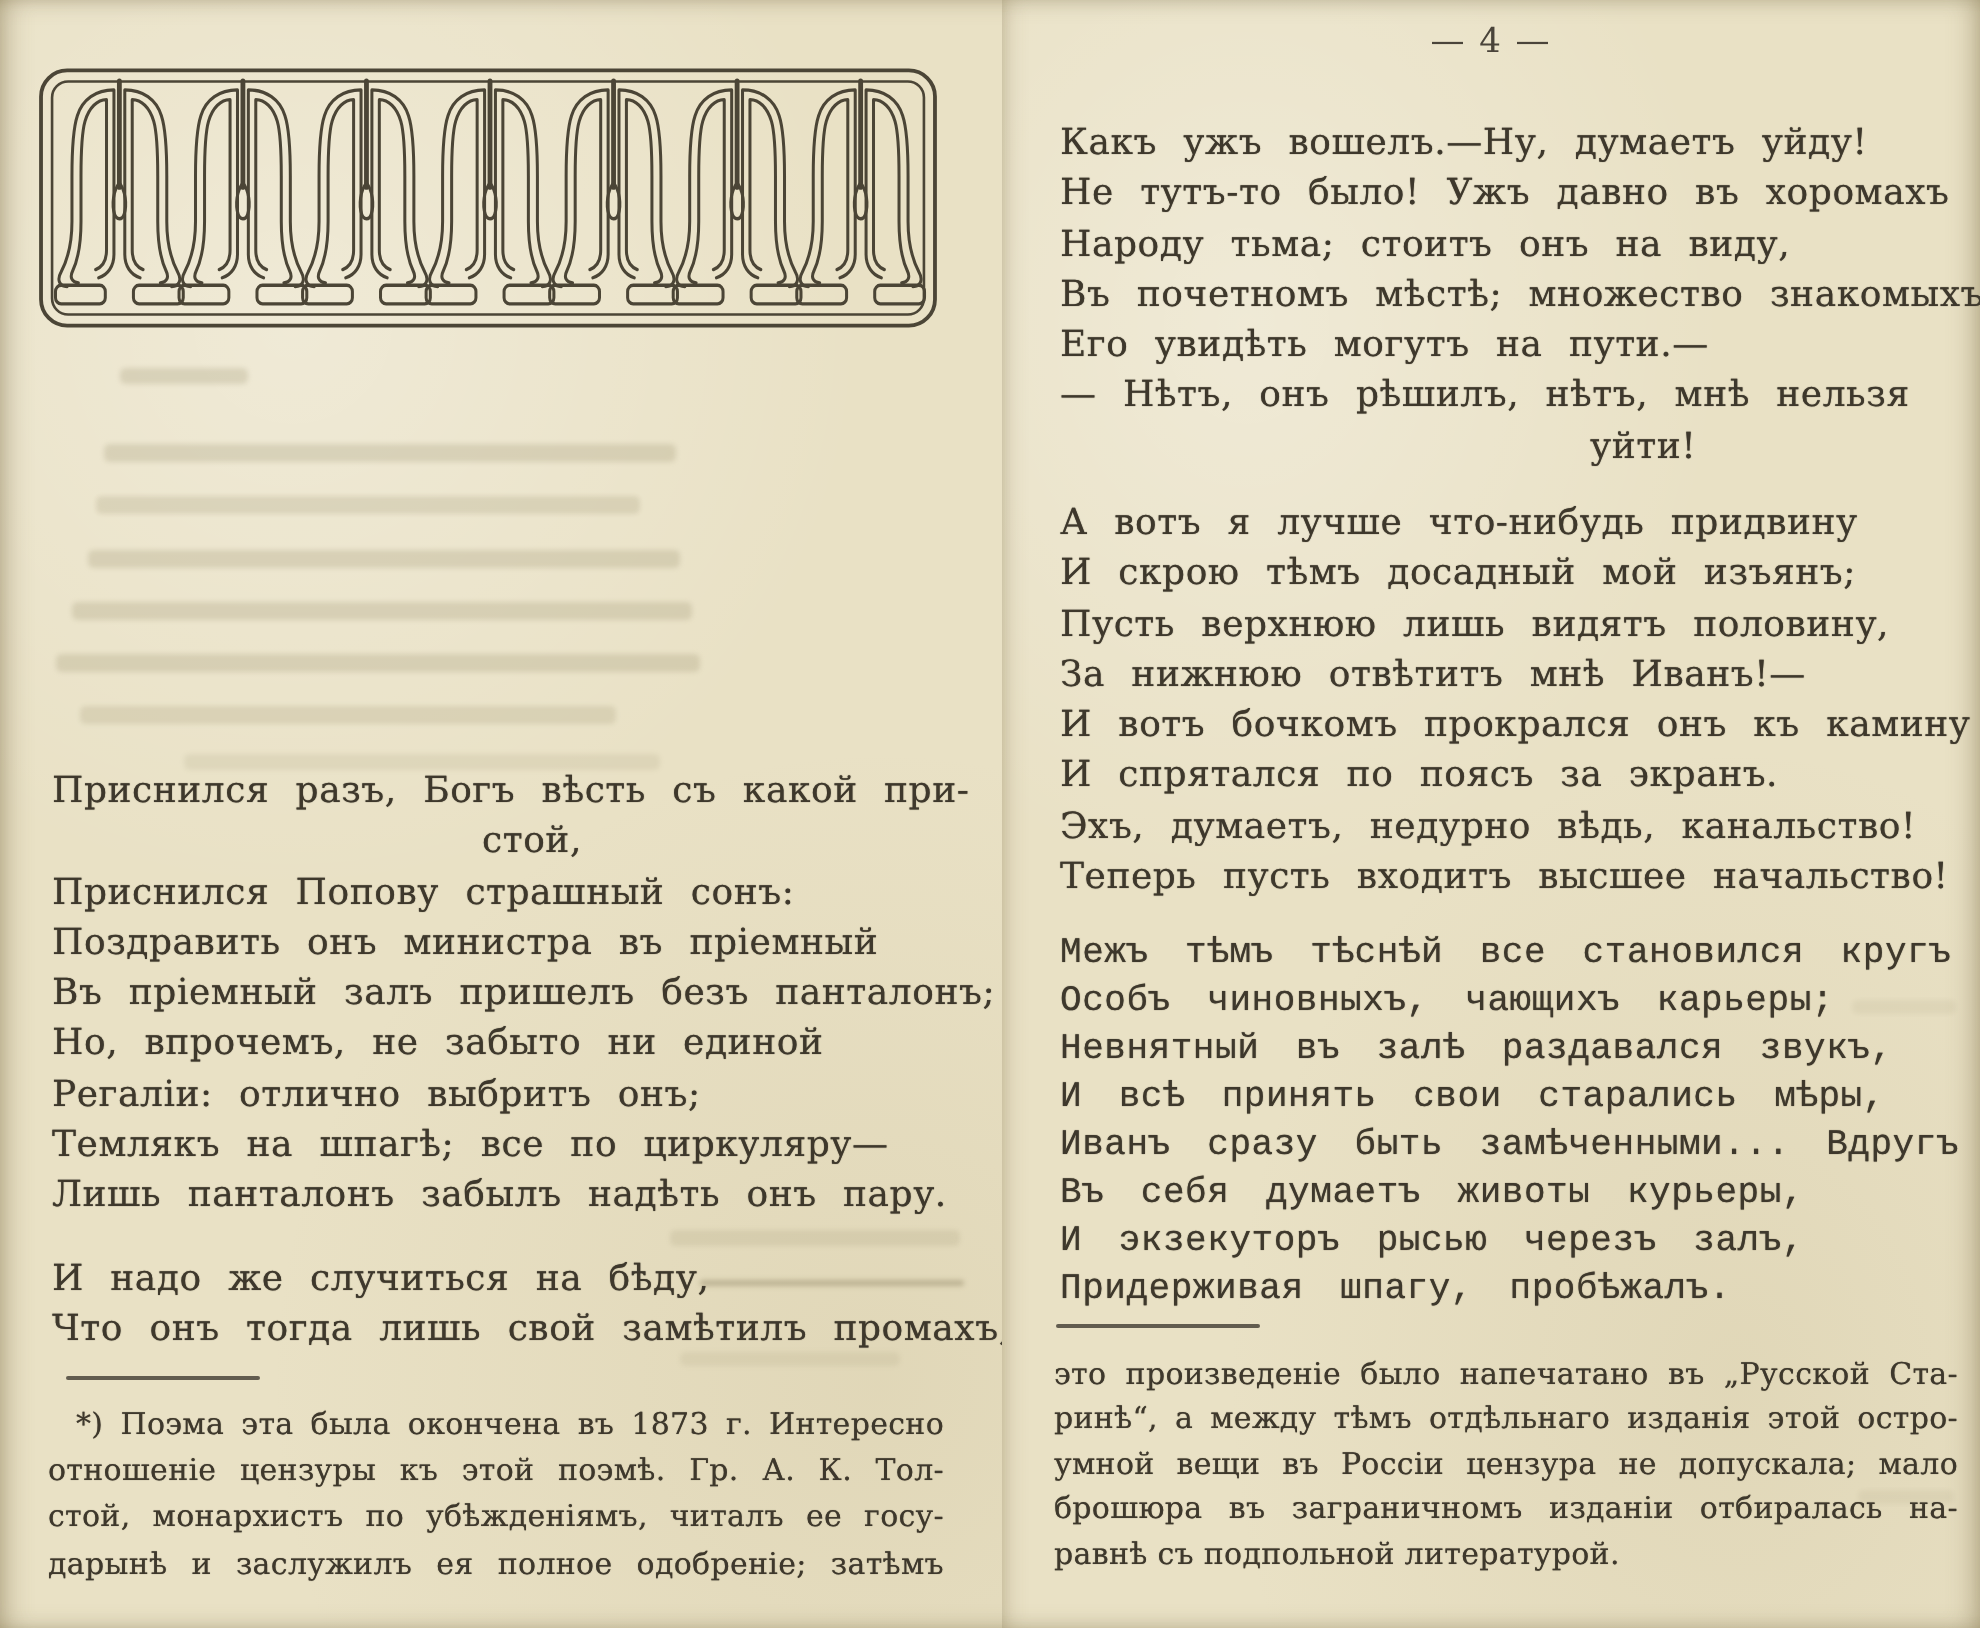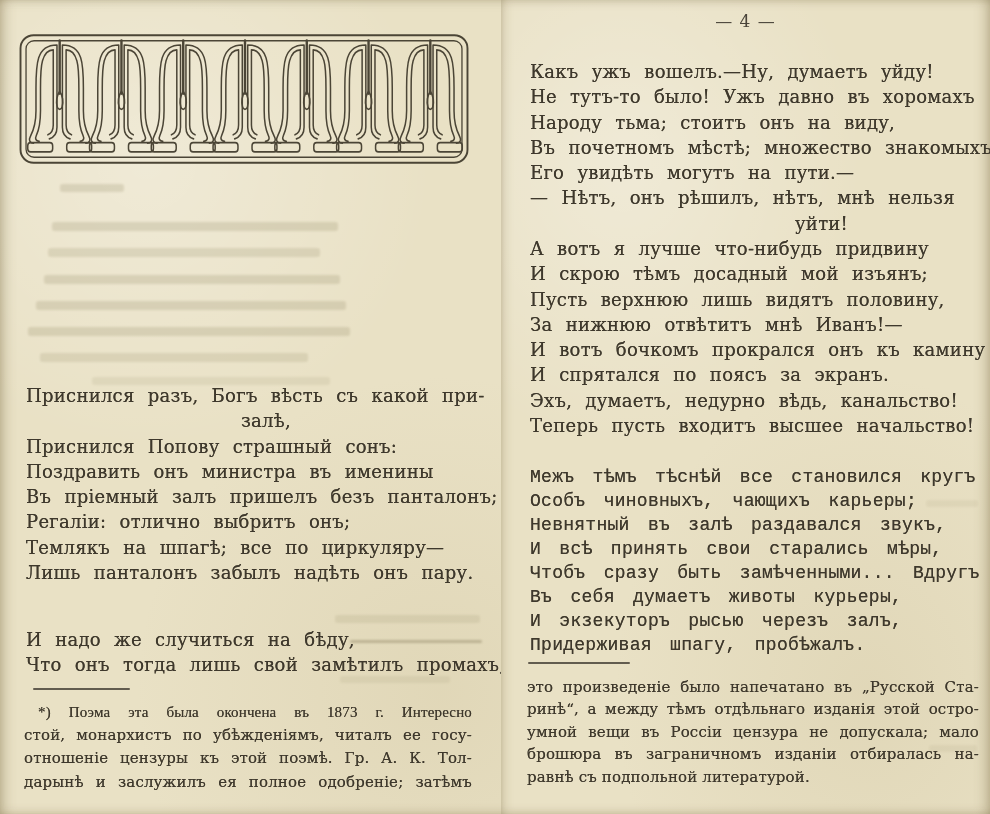--- a/index.html
+++ b/index.html
@@ -54,21 +54,21 @@
   .line.indent-1{margin-left:215px;}
   .line.indent-2{margin-left:265px;}
 
   .fn-rule{position:absolute;height:2px;background:rgba(74,68,58,0.85);border-radius:1px;}
   .fn{position:absolute;}
   .fn .line{
     font-size:15px;line-height:23.2px;letter-spacing:0.01em;
     text-align:justify;text-align-last:justify;color:var(--ink);
     text-shadow:0 0 0.4px rgba(62,56,44,0.8);
   }
-  .fn .line.fn-first{text-indent:14px;font-family:Liberation Serif, serif;}
+  .fn .line.fn-first{text-indent:14px;}
   .fn .line.fn-last{text-align-last:left;}
   .fn-rp .line{line-height:22.4px;}
 
   .ghost{position:absolute;background:rgba(142,130,94,0.22);filter:blur(1.3px);border-radius:3px;pointer-events:none;}
 </style>
 </head>
 <body>
 
 <div class="spread">
 
@@ -106,40 +106,41 @@
     <div class="ghost" style="left:36px;top:301px;width:310px;height:9px;"></div>
     <div class="ghost" style="left:28px;top:327px;width:322px;height:9px;"></div>
     <div class="ghost" style="left:40px;top:353px;width:268px;height:9px;opacity:.85"></div>
     <div class="ghost" style="left:92px;top:377px;width:238px;height:8px;opacity:.6"></div>
     <div class="ghost" style="left:335px;top:615px;width:145px;height:8px;opacity:.7"></div>
     <div class="ghost" style="left:350px;top:640px;width:132px;height:3px;opacity:1;background:rgba(120,108,74,0.35)"></div>
     <div class="ghost" style="left:340px;top:676px;width:110px;height:7px;opacity:.55"></div>
 
     <div class="stanza s-lp1" style="left:26px;top:383px;">
         <div class="line">Приснился разъ, Богъ вѣсть съ какой при-</div>
-        <div class="line indent-1">залѣ,</div>
+        <div class="line indent-1">стой,</div>
         <div class="line">Приснился Попову страшный сонъ:</div>
-        <div class="line">Поздравить онъ министра въ именины</div>
+        <div class="line">Поздравить онъ министра въ пріемный</div>
         <div class="line">Въ пріемный залъ пришелъ безъ панталонъ;</div>
+        <div class="line">Но, впрочемъ, не забыто ни единой</div>
         <div class="line">Регаліи: отлично выбритъ онъ;</div>
         <div class="line">Темлякъ на шпагѣ; все по циркуляру—</div>
         <div class="line">Лишь панталонъ забылъ надѣть онъ пару.</div>
       </div>
 
     <div class="stanza s-lp2" style="left:26px;top:627px;">
         <div class="line">И надо же случиться на бѣду,</div>
         <div class="line">Что онъ тогда лишь свой замѣтилъ промахъ,</div>
       </div>
 
     <div class="fn-rule" style="left:33px;top:688px;width:97px;"></div>
 
     <div class="fn fn-lp" style="left:24px;top:701px;width:448px;">
         <div class="line fn-first">*) Поэма эта была окончена въ 1873 г. Интересно</div>
+        <div class="line">отношеніе цензуры къ этой поэмѣ. Гр. А. К. Тол-</div>
         <div class="line">стой, монархистъ по убѣжденіямъ, читалъ ее госу-</div>
-        <div class="line">отношеніе цензуры къ этой поэмѣ. Гр. А. К. Тол-</div>
         <div class="line">дарынѣ и заслужилъ ея полное одобреніе; затѣмъ</div>
       </div>
   </div>
 
   <div class="page right">
 
     <div class="page-number">— 4 —</div>
 
     <div class="ghost" style="left:425px;top:500px;width:52px;height:7px;opacity:.45"></div>
     <div class="ghost" style="left:428px;top:745px;width:48px;height:7px;opacity:.45"></div>
@@ -147,37 +148,37 @@
     <div class="stanza s-rp1" style="left:29px;top:59px;">
         <div class="line">Какъ ужъ вошелъ.—Ну, думаетъ уйду!</div>
         <div class="line">Не тутъ-то было! Ужъ давно въ хоромахъ</div>
         <div class="line">Народу тьма; стоитъ онъ на виду,</div>
         <div class="line">Въ почетномъ мѣстѣ; множество знакомыхъ</div>
         <div class="line">Его увидѣть могутъ на пути.—</div>
         <div class="line">— Нѣтъ, онъ рѣшилъ, нѣтъ, мнѣ нельзя</div>
         <div class="line indent-2">уйти!</div>
       </div>
 
-    <div class="stanza s-rp2" style="left:29px;top:236px;">
+    <div class="stanza s-rp2" style="left:29px;top:249px;">
         <div class="line">А вотъ я лучше что-нибудь придвину</div>
         <div class="line">И скрою тѣмъ досадный мой изъянъ;</div>
         <div class="line">Пусть верхнюю лишь видятъ половину,</div>
         <div class="line">За нижнюю отвѣтитъ мнѣ Иванъ!—</div>
         <div class="line">И вотъ бочкомъ прокрался онъ къ камину</div>
         <div class="line">И спрятался по поясъ за экранъ.</div>
         <div class="line">Эхъ, думаетъ, недурно вѣдь, канальство!</div>
         <div class="line">Теперь пусть входитъ высшее начальство!</div>
       </div>
 
     <div class="stanza s-rp3" style="left:29px;top:465px;font-family:Liberation Mono, monospace;">
         <div class="line">Межъ тѣмъ тѣснѣй все становился кругъ</div>
         <div class="line">Особъ чиновныхъ, чающихъ карьеры;</div>
         <div class="line">Невнятный въ залѣ раздавался звукъ,</div>
         <div class="line">И всѣ принять свои старались мѣры,</div>
-        <div class="line">Чтобъ сразу быть замѣченными... Вдругъ</div>
+        <div class="line">Иванъ сразу быть замѣченными... Вдругъ</div>
         <div class="line">Въ себя думаетъ животы курьеры,</div>
         <div class="line">И экзекуторъ рысью черезъ залъ,</div>
         <div class="line">Придерживая шпагу, пробѣжалъ.</div>
       </div>
 
     <div class="fn-rule" style="left:27px;top:662px;width:102px;"></div>
 
     <div class="fn fn-rp" style="left:26px;top:676px;width:452px;">
         <div class="line">это произведеніе было напечатано въ „Русской Ста-</div>
         <div class="line">ринѣ“, а между тѣмъ отдѣльнаго изданія этой остро-</div>

